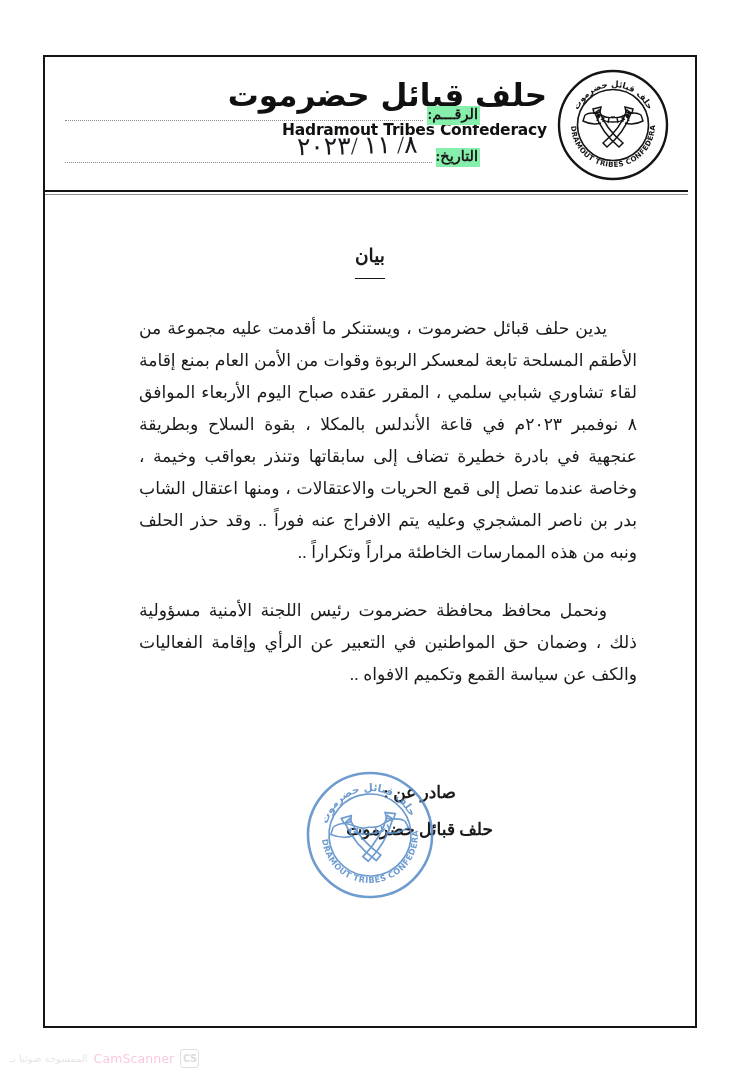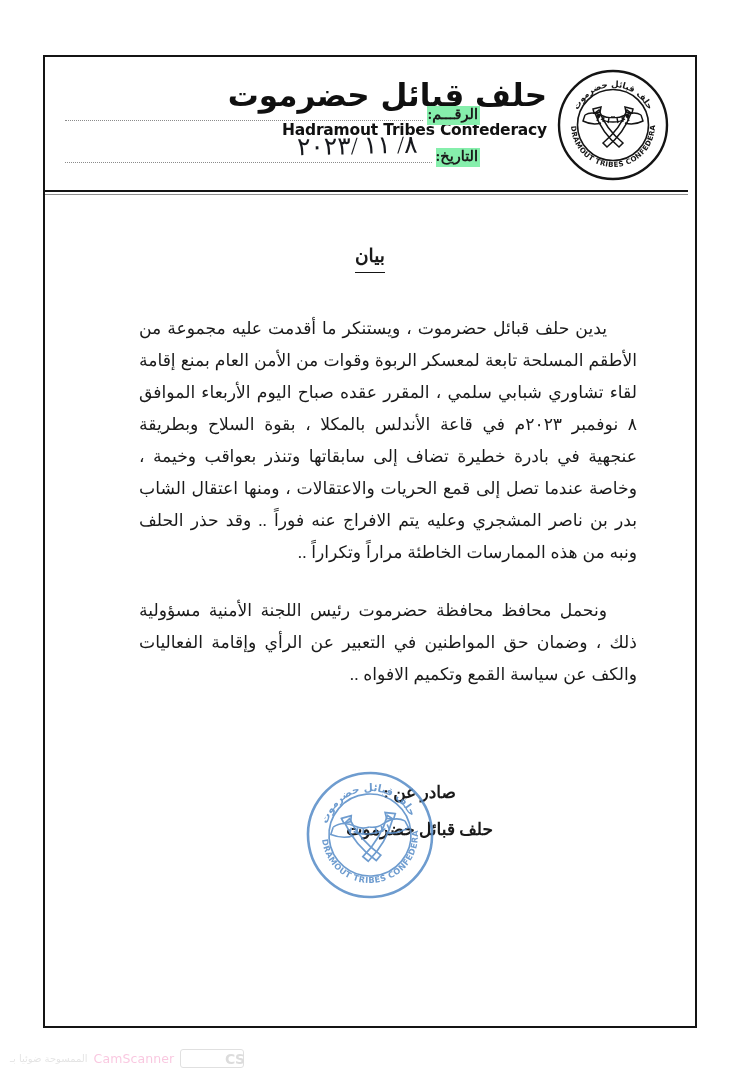--- a/index.html
+++ b/index.html
@@ -163,21 +163,21 @@
   }
   #doc-title {
     text-align: center;
     margin-top: 48px;
   }
   #doc-title span {
     font-family: "Liberation Serif", serif;
     font-weight: bold;
     font-size: 18.5px;
     border-bottom: 1.6px solid #151515;
-    padding-bottom: 6px;
+    padding-bottom: 12px;
   }
 
   .para-wrap {
     padding: 0 58px 0 58px;
   }
   .para {
     font-family: Liberation Serif, serif;
     font-size: 17.2px;
     line-height: 1.86;
     text-align: justify;
@@ -238,28 +238,27 @@
     align-items: center;
     gap: 6px;
     opacity: 0.30;
   }
   #cs-badge {
     width: 17px;
     height: 17px;
     border: 1.4px solid #9a9a9a;
     border-radius: 3px;
     font-family: "DejaVu Sans", sans-serif;
-    font-size: 14px;
+    font-size: 10px;
     font-weight: bold;
     color: #8d8d8d;
     display: flex;
     align-items: center;
     justify-content: center;
     letter-spacing: -0.5px;
-    padding-left: 45px;
   }
   #cs-brand {
     font-family: "DejaVu Sans", sans-serif;
     font-size: 12.5px;
     color: #ec4899;
     letter-spacing: 0.1px;
   }
   #cs-note {
     font-family: "DejaVu Sans", sans-serif;
     font-size: 10px;

